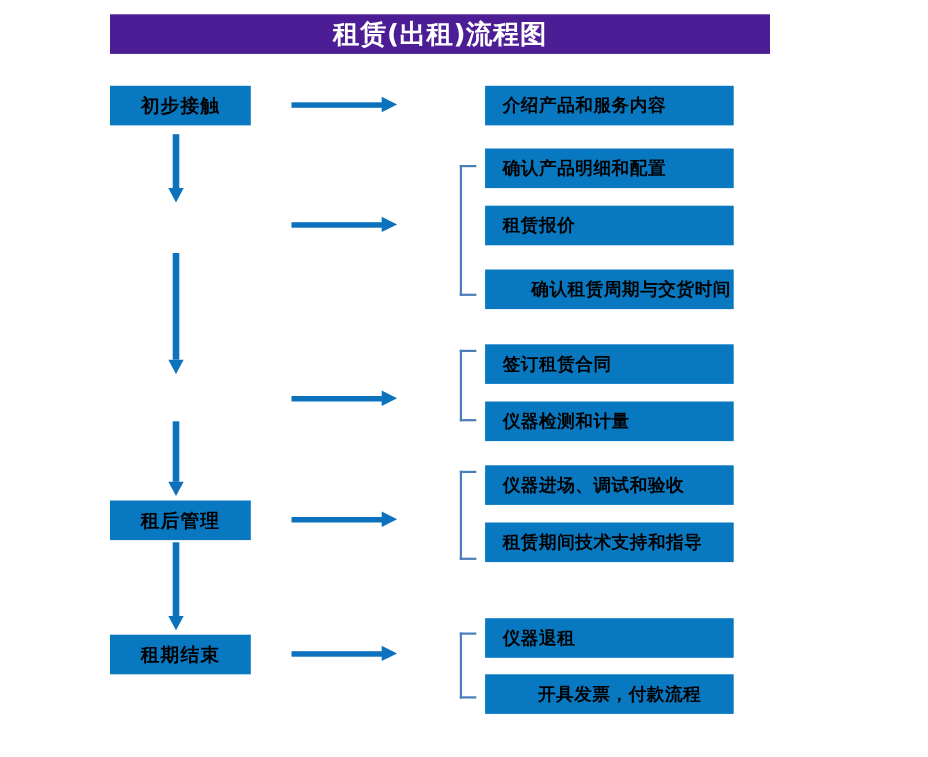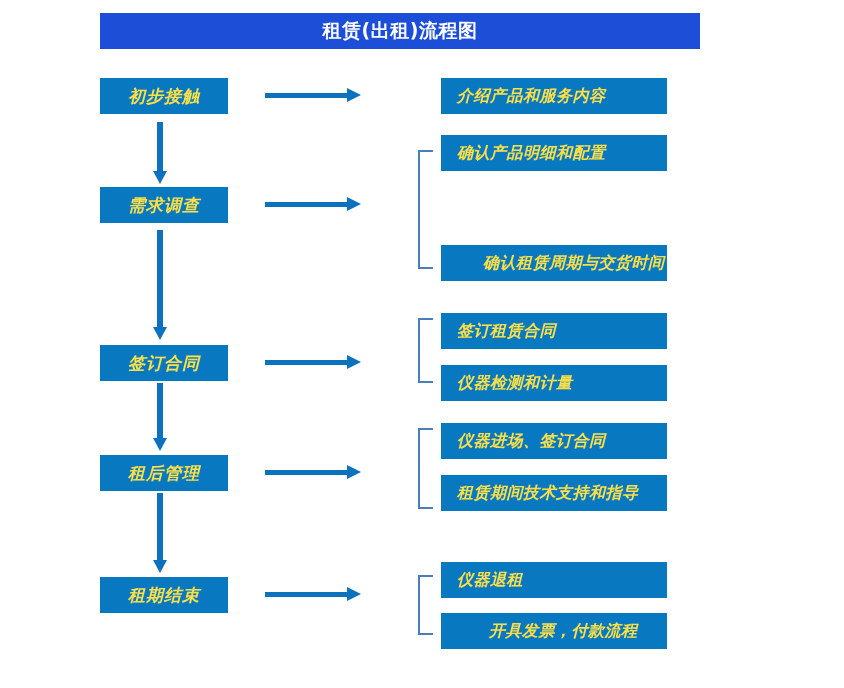--- a/index.html
+++ b/index.html
@@ -23,40 +23,39 @@
     height: 688px;
   }
 
   
   .title-bar {
     position: absolute;
     left: 100px;
     top: 13px;
     width: 600px;
     height: 36px;
-    background: #1d4ed8;
+    background: #4c1d95;
     color: #ffffff;
-    font-size: 19px;
+    font-size: 24px;
     font-weight: bold;
     display: flex;
     align-items: center;
     justify-content: center;
     letter-spacing: 0.5px;
   }
 
   
   .box {
     position: absolute;
     background: #0878c0;
-    color: #fde047;
+    color: #000000;
     font-weight: bold;
     display: flex;
     align-items: center;
     box-sizing: border-box;
-    font-style: italic;
   }
   .box.left {
     width: 128px;
     height: 36px;
     left: 100px;
     font-size: 17px;
     justify-content: center;
     letter-spacing: 1px;
   }
   .box.right {
@@ -152,43 +151,42 @@
     <div class="v-arrow" style="top: 493px; height: 80px;">
       <div class="shaft" style="height: 67px;"></div>
       <div class="head" style="top: 67px;"></div>
     </div>
     <div class="box left" style="top: 78px;">初步接触</div>
     <div class="h-arrow" style="top: 87px;">
       <div class="shaft"></div>
       <div class="head"></div>
     </div>
     <div class="box right" style="top: 78px;">介绍产品和服务内容</div>
-    <div class="box left" style="top: 187px;">需求调查</div>
     <div class="h-arrow" style="top: 196px;">
       <div class="shaft"></div>
       <div class="head"></div>
     </div>
     <div class="bracket" style="top: 150px; height: 119px;"></div>
     <div class="box right" style="top: 135px;">确认产品明细和配置</div>
+    <div class="box right" style="top: 187px;">租赁报价</div>
     <div class="box right" style="top: 245px; padding-left: 42px;">确认租赁周期与交货时间</div>
-    <div class="box left" style="top: 345px;">签订合同</div>
     <div class="h-arrow" style="top: 354px;">
       <div class="shaft"></div>
       <div class="head"></div>
     </div>
     <div class="bracket" style="top: 318px; height: 65px;"></div>
     <div class="box right" style="top: 365px;">仪器检测和计量</div>
     <div class="box right" style="top: 313px;">签订租赁合同</div>
     <div class="box left" style="top: 455px; text-align: center;">租后管理</div>
     <div class="h-arrow" style="top: 464px;">
       <div class="shaft"></div>
       <div class="head"></div>
     </div>
     <div class="bracket" style="top: 428px; height: 81px;"></div>
-    <div class="box right" style="top: 423px;">仪器进场、签订合同</div>
+    <div class="box right" style="top: 423px;">仪器进场、调试和验收</div>
     <div class="box right" style="top: 475px; text-align: center;">租赁期间技术支持和指导</div>
     <div class="box left" style="top: 577px;">租期结束</div>
     <div class="h-arrow" style="top: 586px;">
       <div class="shaft"></div>
       <div class="head"></div>
     </div>
     <div class="bracket" style="top: 575px; height: 60px;"></div>
     <div class="box right" style="top: 562px;">仪器退租</div>
     <div class="box right" style="top: 613px; padding-left: 48px;">开具发票，付款流程</div>
   </div>

